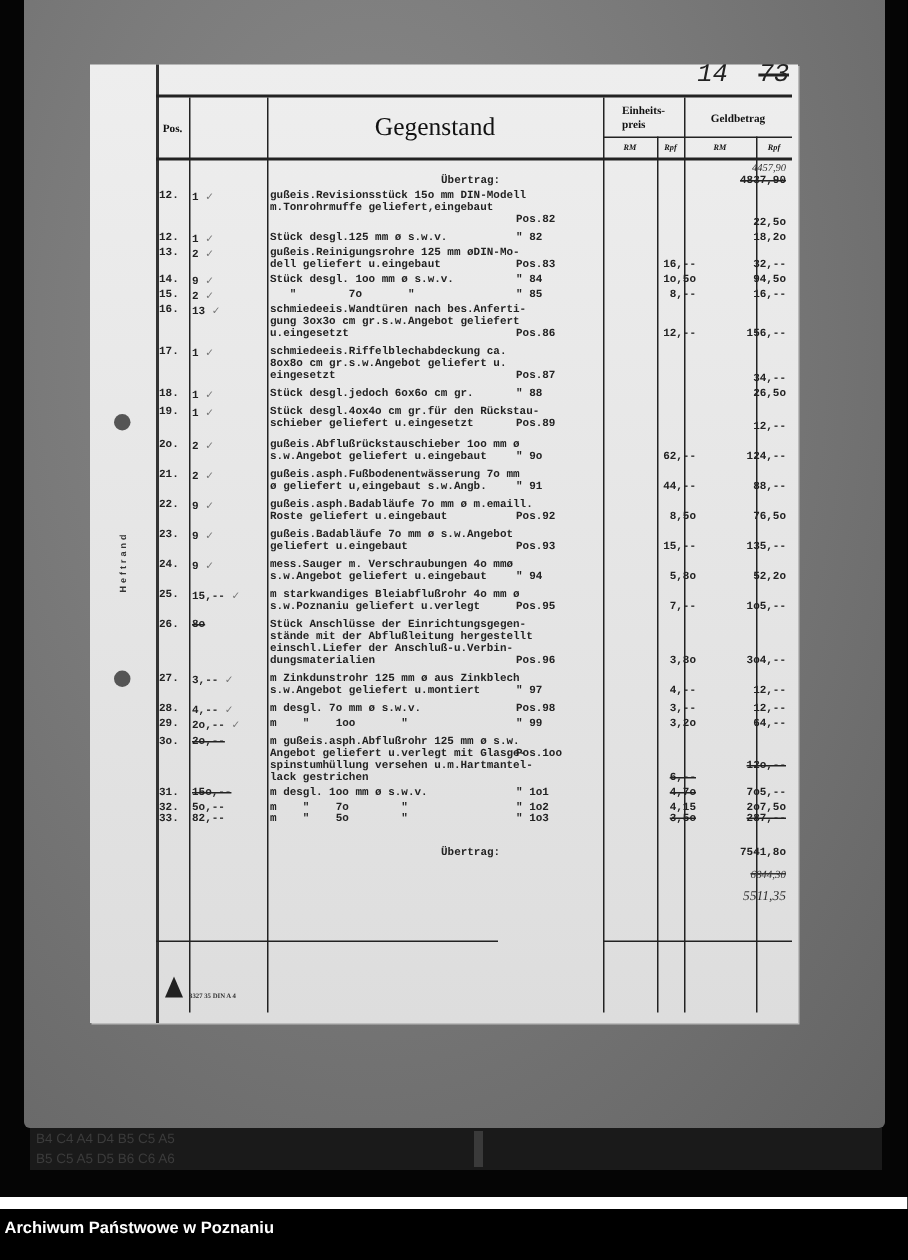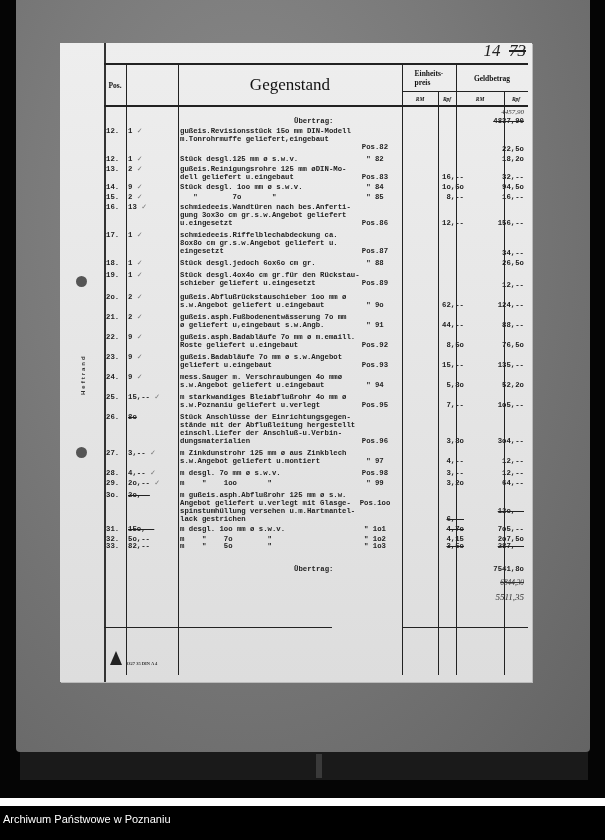--- a/index.html
+++ b/index.html
@@ -16,54 +16,54 @@
       position: absolute; left: 20px; top: 752px; width: 568px; height: 28px;
       background: #1a1a1a; color: #3c3c3c; font-family: "Liberation Sans", sans-serif;
       font-size: 9px; line-height: 13px;
     }
     .strip .l { position: absolute; left: 4px; top: 1px; }
     .strip .r { position: absolute; right: 4px; top: 1px; text-align: right; }
     .strip .mid { position: absolute; left: 296px; top: 2px; width: 6px; height: 24px; background: #3a3a3a; }
     .whitebar { position: absolute; left: 0; top: 798px; width: 605px; height: 8px; background: #fff; }
     .footer {
       position: absolute; left: 0; top: 806px; width: 605px; height: 34px; background: #000;
-      color: #fff; font-family: "Liberation Sans", sans-serif; font-weight: normal; font-size: 11px;
+      color: #fff; font-family: "Liberation Sans", sans-serif; font-weight: bold; font-size: 11px;
       padding: 7px 0 0 3px;
     }
 
     .paper {
       position: absolute; left: 60px; top: 43px; width: 472px; height: 639px;
       background: linear-gradient(180deg, #eeeeee 0%, #e4e4e4 60%, #dddddd 100%);
       box-shadow: 1px 1px 0 #bbb;
     }
     .paper .margin-line { position: absolute; left: 44px; top: 0; width: 1.5px; height: 639px; background: #333; }
     .hole { position: absolute; width: 11px; height: 11px; border-radius: 50%; background: #555; left: 16px; }
     .heftrand {
       position: absolute; left: 20px; top: 352px; transform: rotate(-90deg); transform-origin: left top;
       font-family: "Liberation Sans", sans-serif; font-size: 6px; font-weight: bold; letter-spacing: 2px; color: #333;
     }
     .folio {
-      position: absolute; right: 6px; top: -2px; font-family: Liberation Serif, serif; font-style: italic;
+      position: absolute; right: 6px; top: -2px; font-family: Liberation Mono, monospace; font-style: italic;
       font-size: 17px; color: #222;
     }
     .folio s { text-decoration-thickness: 1.5px; }
     .topline { position: absolute; left: 44px; top: 20px; width: 424px; height: 2px; background: #222; }
     .hdr { position: absolute; left: 44px; top: 22px; width: 424px; height: 40px; font-family: "Liberation Serif", serif; color: #111; }
     .hdr .c { position: absolute; top: 0; height: 40px; display: flex; align-items: center; justify-content: center; font-weight: bold; font-size: 7.5px; }
     .hdr .title { font-size: 17px; font-weight: normal; }
     .hdr .sub { position: absolute; top: 27px; height: 13px; font-size: 5.5px; font-style: italic; font-weight: bold; display: flex; align-items: center; justify-content: center; }
     .hline { position: absolute; height: 1.5px; background: #222; }
     .vline { position: absolute; width: 1.3px; background: #222; }
 
     .rows { position: absolute; left: 44px; top: 62px; width: 424px; font-size: 7.3px; line-height: 8px; color: #222; font-weight: bold; }
     .row { position: absolute; left: 0; width: 424px; }
     .row .pos { position: absolute; left: 2px; width: 18px; }
     .row .qty { position: absolute; left: 24px; width: 48px; }
     .row .desc { position: absolute; left: 76px; width: 226px; white-space: pre; }
-    .row .ref { position: absolute; left: 240px; width: 62px; text-align: center; }
+    .row .ref { position: absolute; left: 240px; width: 62px; text-align: left; }
     .row .unit { position: absolute; left: 302px; width: 64px; text-align: right; padding-right: 6px; }
     .row .total { position: absolute; left: 352px; width: 70px; text-align: right; padding-right: 2px; }
     .check { color: #777; font-weight: normal; font-family: "DejaVu Sans", sans-serif; font-size: 7px; }
     .strike { text-decoration: line-through; }
     .hand { font-family: "Liberation Serif", serif; font-style: italic; font-weight: normal; color: #333; }
 
     .logo { position: absolute; left: 50px; top: 608px; width: 0; height: 0; border-left: 6px solid transparent; border-right: 6px solid transparent; border-bottom: 14px solid #222; }
     .form-no { position: absolute; left: 66px; top: 618px; font-family: "Liberation Serif", serif; font-size: 4.5px; font-weight: bold; color: #333; }
   </style>
 </head>
@@ -326,20 +326,24 @@
       <div class="row" style="top:488px">
         <span class="total hand" style="font-size:9px">5511,35</span>
       </div>
     </div>
 
     <div class="logo"></div>
     <div class="form-no">3327 35 DIN A 4</div>
   </div>
 
   <div class="strip">
+    <div class="l">
+      <div>B4  C4  A4 D4 B5 C5 A5</div>
+      <div>B5  C5  A5 D5 B6 C6 A6</div>
+    </div>
     <div class="mid"></div>
   </div>
 </div>
 
 <div class="whitebar"></div>
 <div class="footer">
   <span>Archiwum Państwowe w Poznaniu</span>
 </div>
 
 </body></html>

